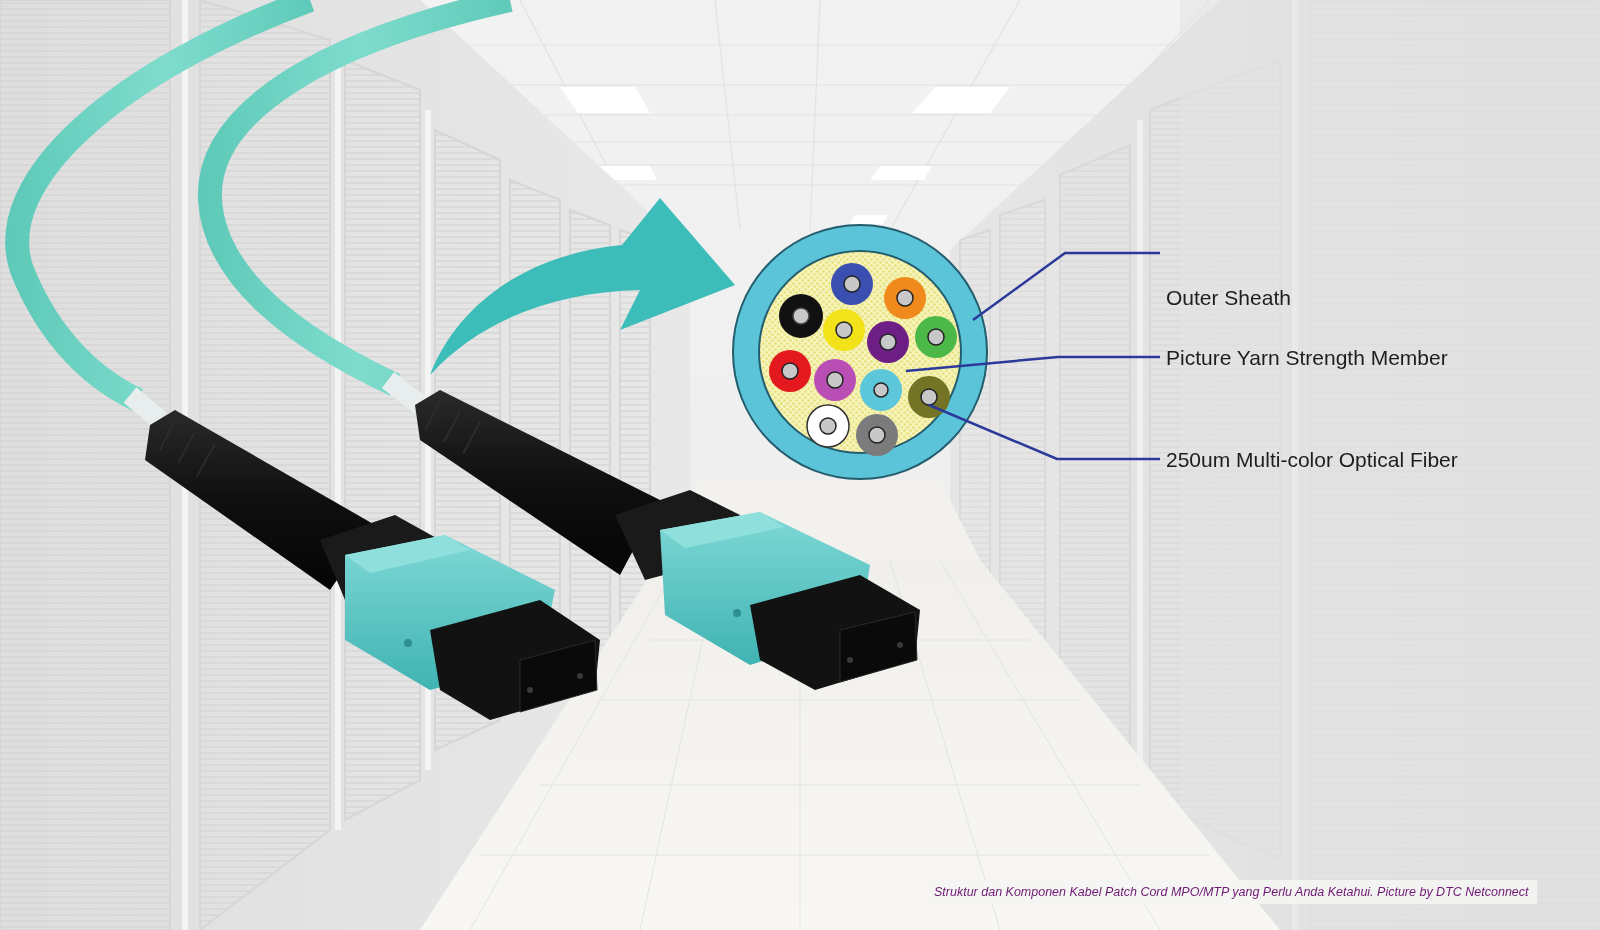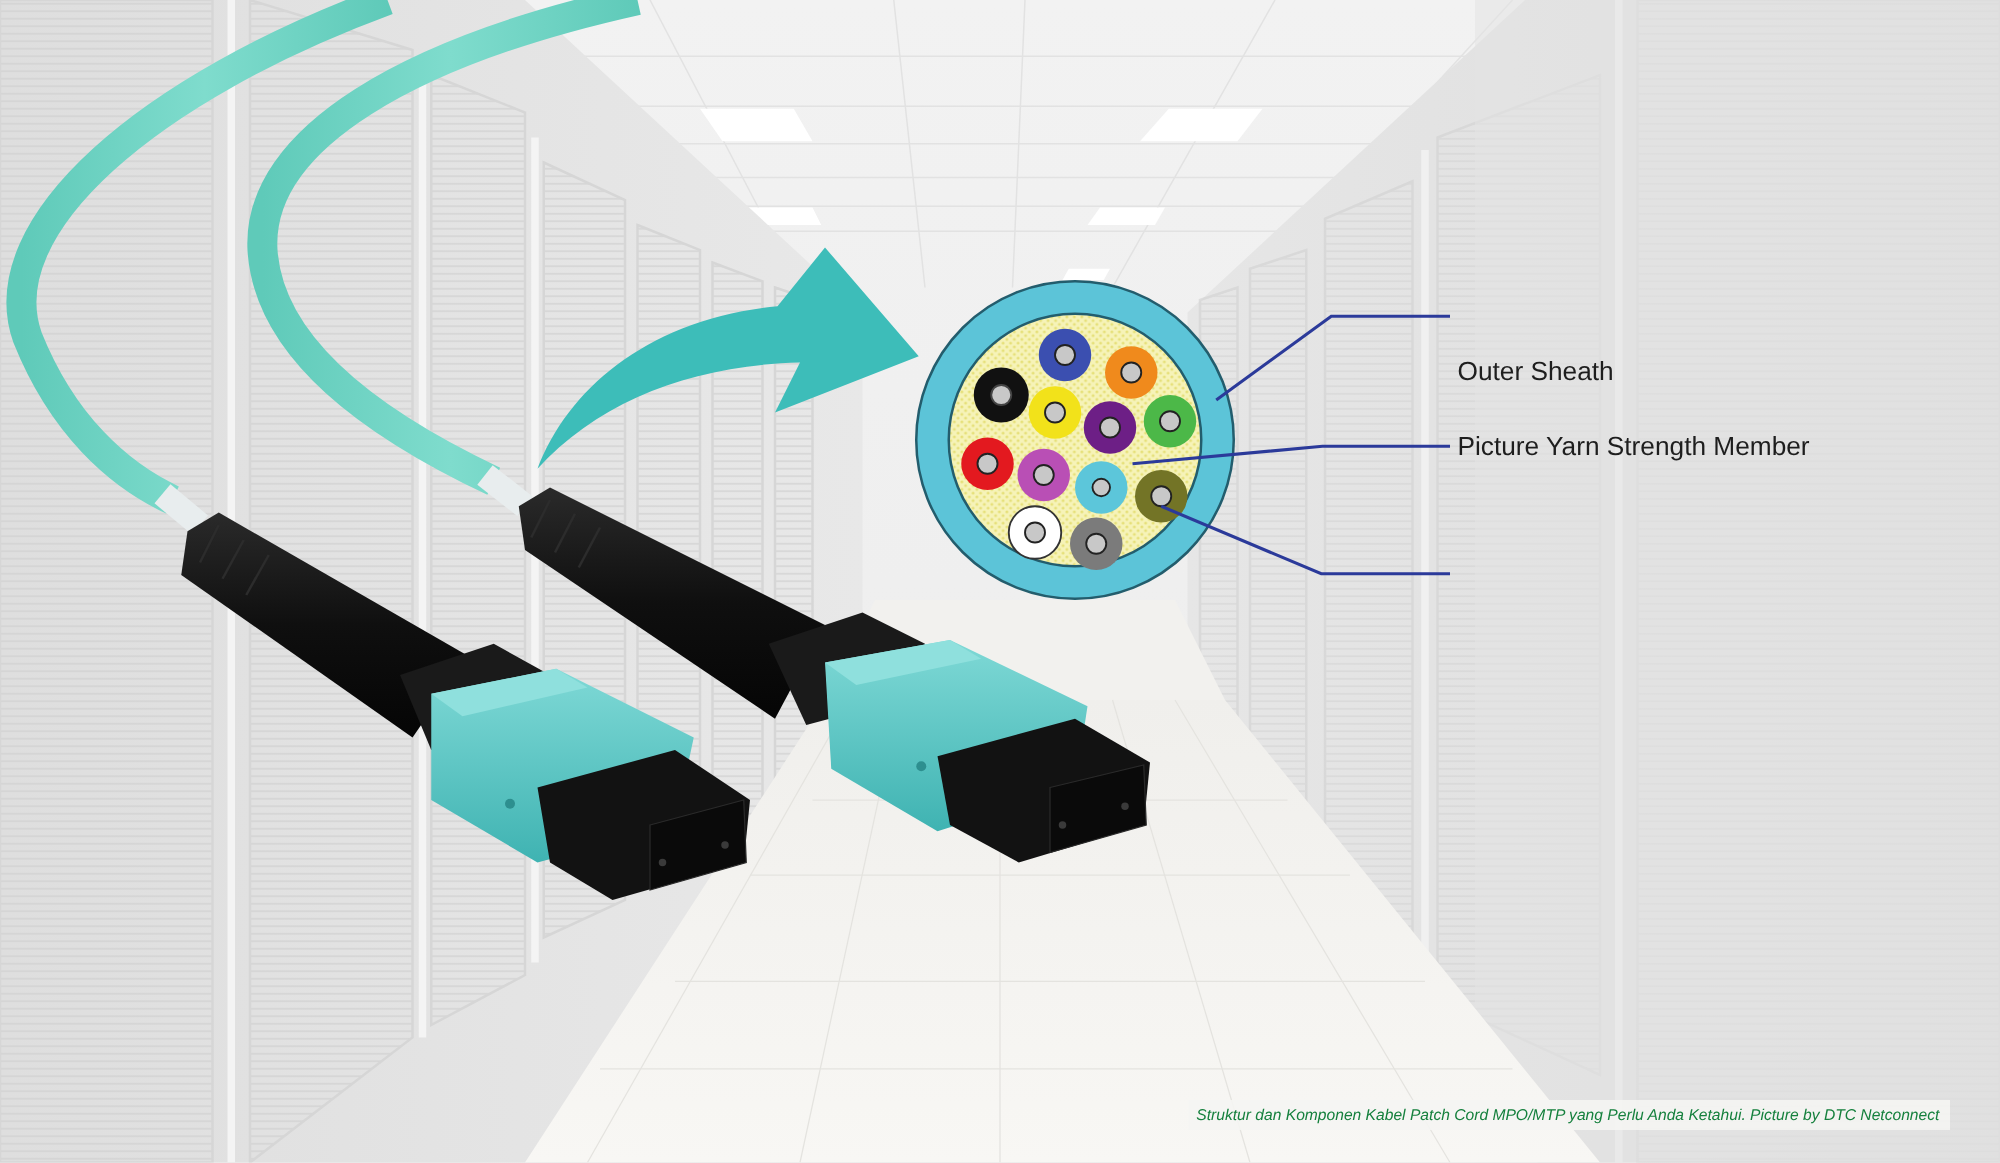--- a/index.html
+++ b/index.html
@@ -25,29 +25,29 @@
     .label {
       position: absolute;
       font-family: "Liberation Sans", sans-serif;
       font-size: 21px;
       color: #1e1e1e;
       white-space: nowrap;
       line-height: 1;
     }
     .caption {
       position: absolute;
-      left: 951px;
+      left: 928px;
       top: 880px;
       height: 24px;
       padding: 0 8px 0 6px;
       background: rgba(245,245,243,0.88);
       font-family: "Liberation Sans", sans-serif;
       font-style: italic;
       font-size: 12.5px;
-      color: #15803d;
+      color: #701a75;
       line-height: 24px;
       white-space: nowrap;
       text-align: center;
     }
   </style>
 </head>
 <body>
 
 <div class="stage">
 
@@ -266,15 +266,16 @@
 
     <g fill="none" stroke="#2b3a9a" stroke-width="2.5">
       <polyline points="973,320 1065,253 1160,253"></polyline>
       <polyline points="906,371 1058,357 1160,357"></polyline>
       <polyline points="929,405 1057,459 1160,459"></polyline>
     </g>
   </svg>
 
   <div class="label" style="left:1166px; top:243px;margin-top:44px;">Outer Sheath</div>
   <div class="label" style="left:1166px; top:347px;">Picture Yarn Strength Member</div>
+  <div class="label" style="left:1166px; top:449px;">250um Multi-color Optical Fiber</div>
 
   <div class="caption">Struktur dan Komponen Kabel Patch Cord MPO/MTP yang Perlu Anda Ketahui. Picture by DTC Netconnect</div>
 </div>
 
 </body></html>

